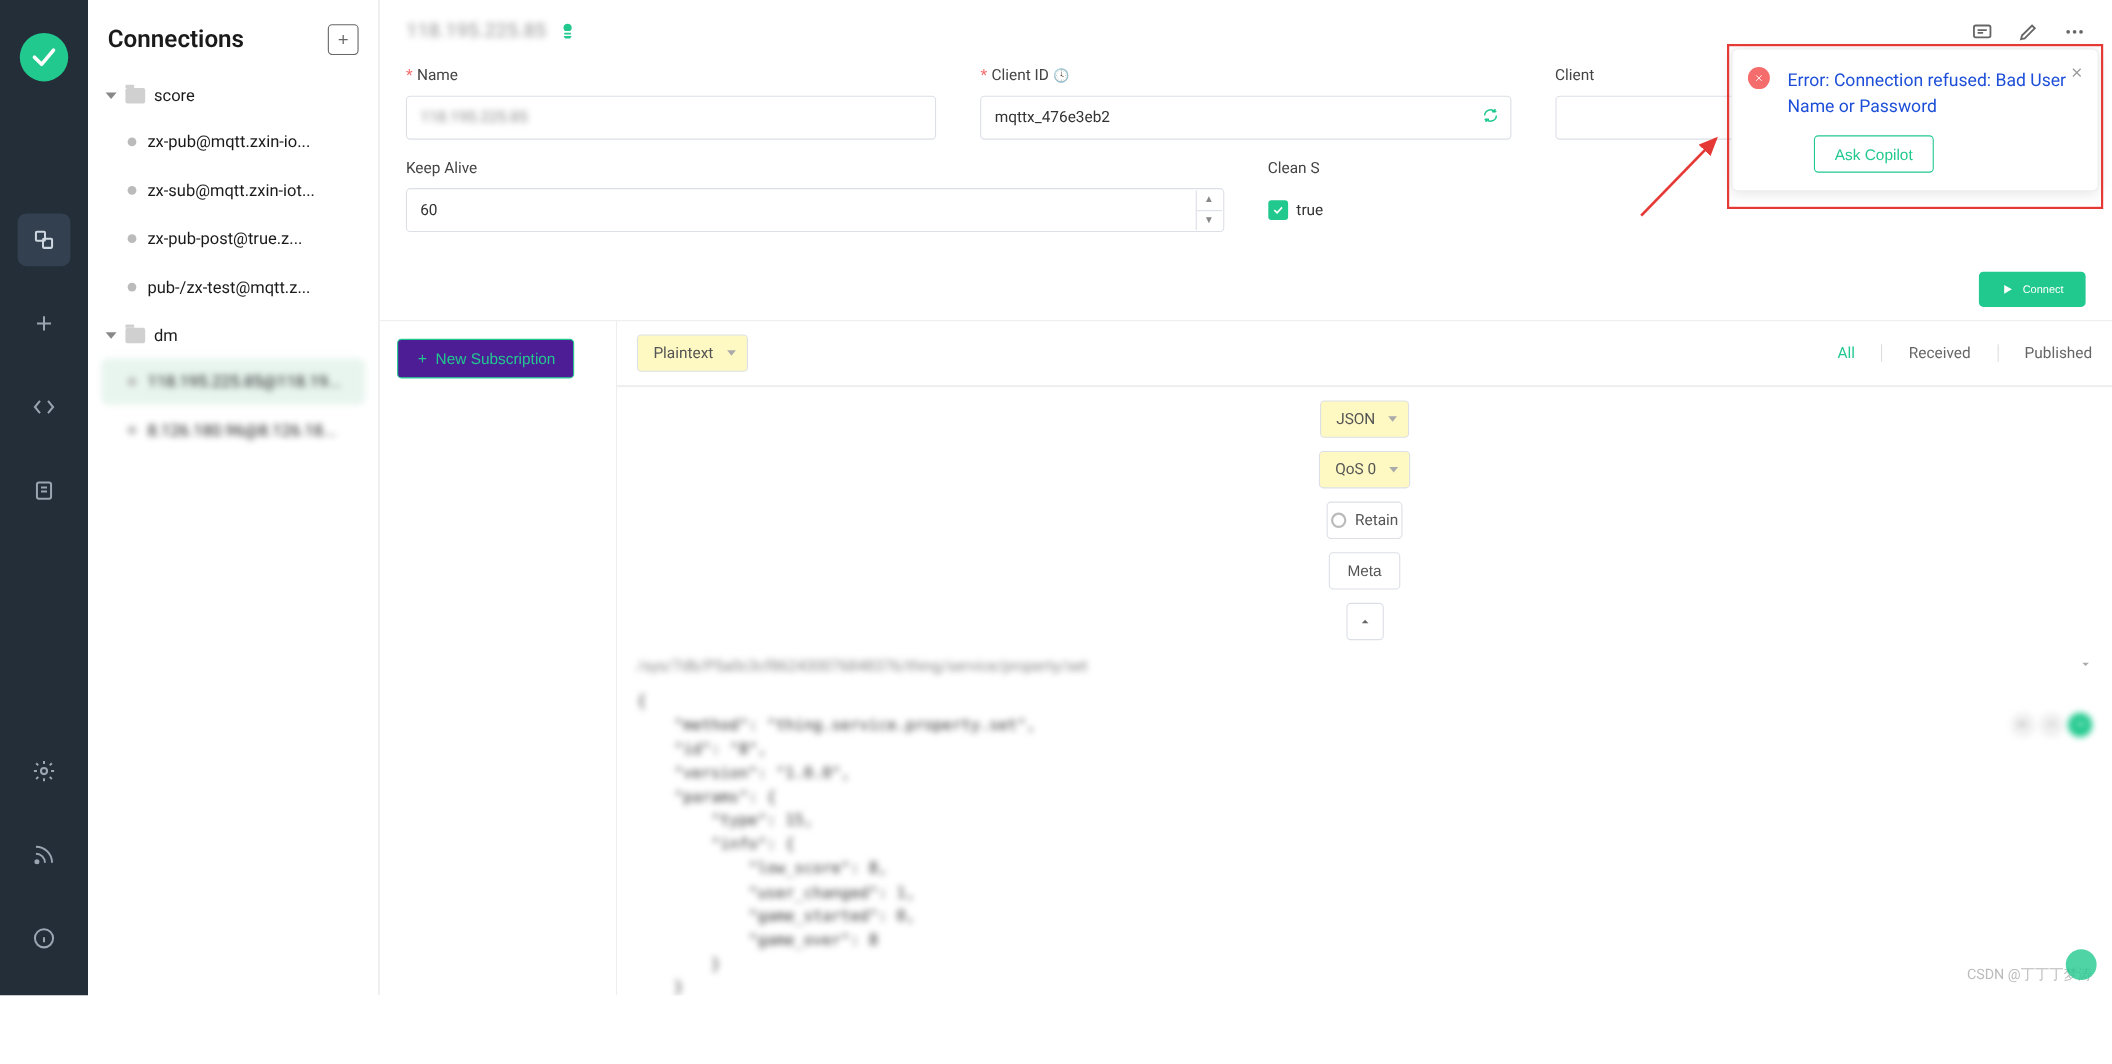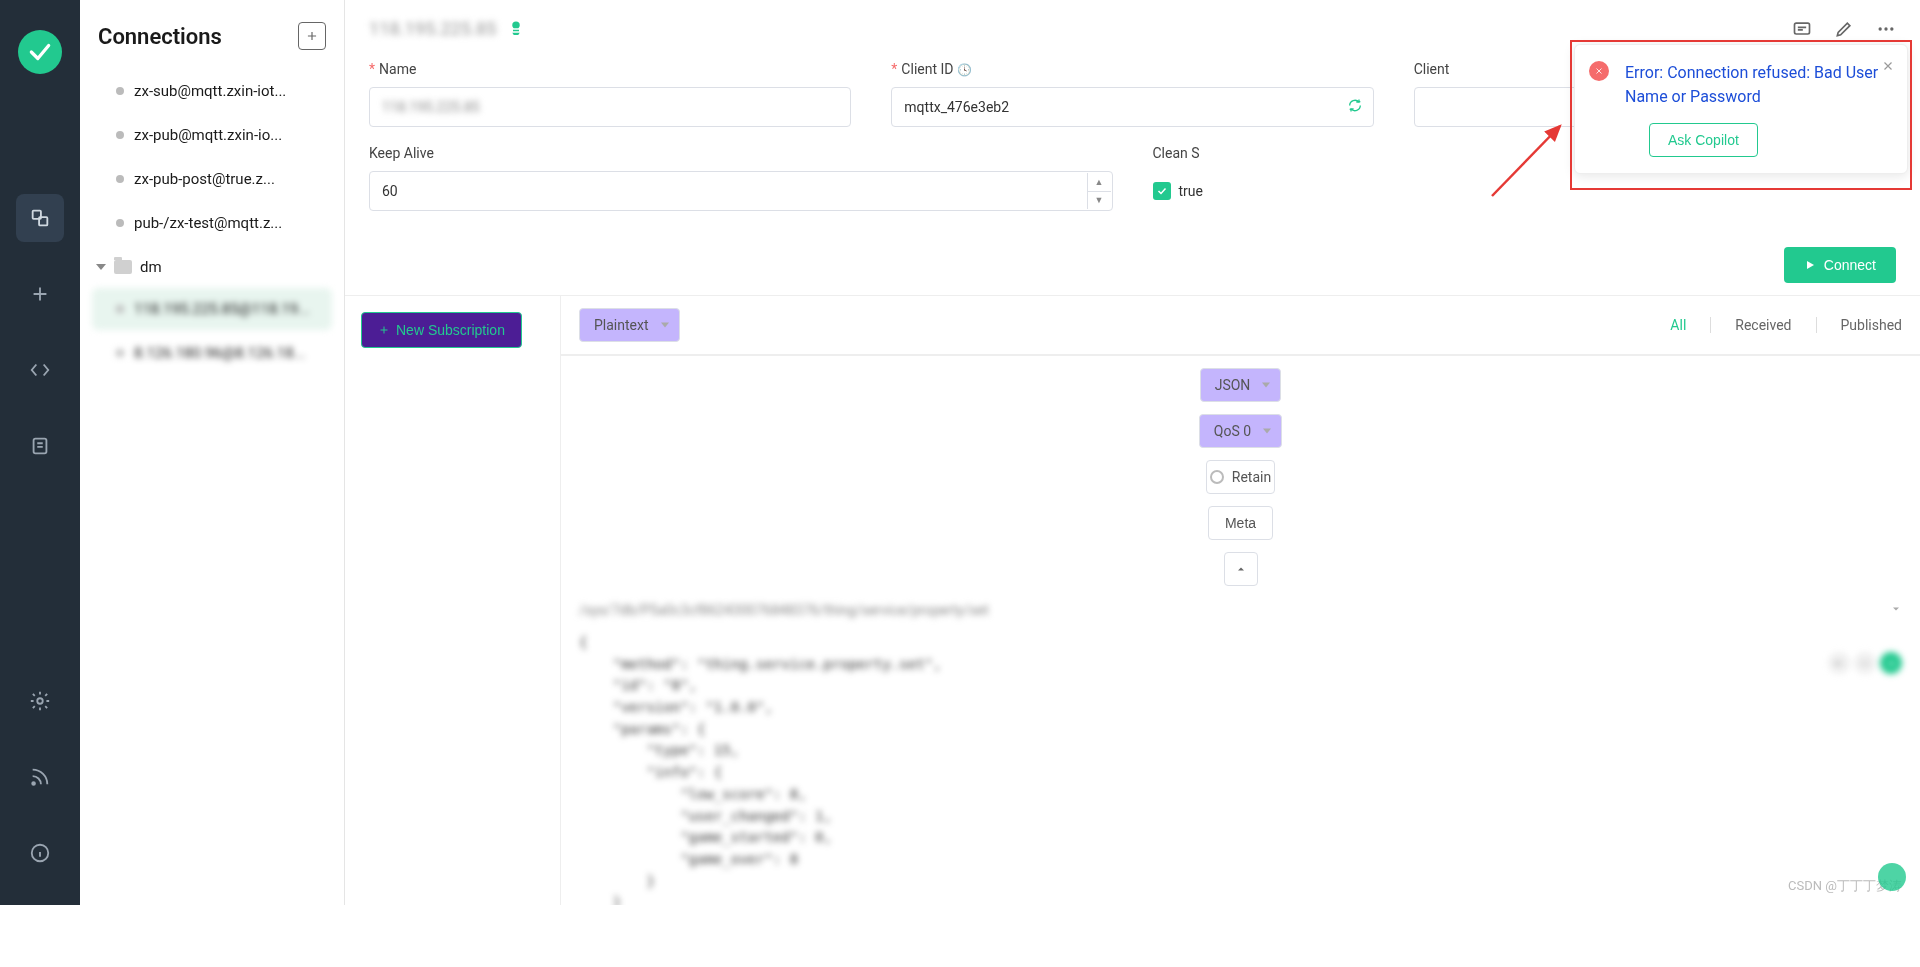--- a/index.html
+++ b/index.html
@@ -46,29 +46,29 @@
     .form-input { height: 40px; border: 1px solid #dcdfe6; border-radius: 4px; padding: 0 12px; font-size: 14px; color: #333; background: #fff; display: flex; align-items: center; position: relative; }
     .refresh-icon { position: absolute; right: 10px; top: 50%; transform: translateY(-50%); color: #22c98f; cursor: pointer; }
     .number-input { position: relative; }
     .number-controls { position: absolute; right: 1px; top: 1px; bottom: 1px; width: 24px; border-left: 1px solid #dcdfe6; display: flex; flex-direction: column; }
     .number-controls div { flex: 1; display: flex; align-items: center; justify-content: center; cursor: pointer; color: #888; font-size: 9px; }
     .number-controls div:first-child { border-bottom: 1px solid #dcdfe6; }
     .checkbox-wrap { display: flex; align-items: center; height: 40px; }
     .checkbox { width: 18px; height: 18px; background: #22c98f; border-radius: 3px; display: flex; align-items: center; justify-content: center; margin-right: 8px; cursor: pointer; }
     .checkbox svg { width: 12px; stroke: #fff; stroke-width: 3; fill: none; }
     .connect-row { display: flex; justify-content: flex-end; padding: 0 24px 12px 24px; }
-    .connect-btn { background: #22c98f; color: #fff; border: none; border-radius: 4px; padding: 10px 20px; font-size: 14px; cursor: pointer; display: flex; align-items: center; gap: 8px; }
+    .connect-btn { background: #22c98f; color: #fff; border: none; border-radius: 4px; padding: 10px 20px; font-size: 10px; cursor: pointer; display: flex; align-items: center; gap: 8px; }
     .connect-btn svg { width: 12px; height: 12px; fill: #fff; }
     
     .msg-area { flex: 1; display: flex; border-top: 1px solid #eee; min-height: 0; }
     .sub-col { width: 216px; border-right: 1px solid #eee; padding: 16px; }
     .new-sub-btn { border: 1px solid #22c98f; color: #22c98f; background: #4c1d95; border-radius: 4px; padding: 9px 16px; font-size: 14px; cursor: pointer; display: flex; align-items: center; gap: 6px; }
     .msg-col { flex: 1; display: flex; flex-direction: column; min-height: 0; }
     .msg-toolbar { display: flex; align-items: center; padding: 12px 18px; border-bottom: 1px solid #eee; }
-    .select-box { border: 1px solid #dcdfe6; border-radius: 4px; padding: 8px 30px 8px 14px; font-size: 14px; color: #555; position: relative; cursor: pointer; background: #c4b5fd; }
+    .select-box { border: 1px solid #dcdfe6; border-radius: 4px; padding: 8px 30px 8px 14px; font-size: 14px; color: #555; position: relative; cursor: pointer; background: #fef9c3; }
     .select-box::after { content: ''; position: absolute; right: 10px; top: 50%; width: 0; height: 0; border-left: 4px solid transparent; border-right: 4px solid transparent; border-top: 5px solid #aaa; transform: translateY(-50%); }
     .msg-filters { margin-left: auto; display: flex; align-items: center; gap: 24px; font-size: 14px; }
     .msg-filters span { cursor: pointer; color: #666; }
     .msg-filters span.active { color: #22c98f; }
     .msg-filters .sep { width: 1px; height: 16px; background: #ddd; }
     .msg-list { flex: 1; background: #fff; }
     
     .publish-area { border-top: 1px solid #eee; display: flex; flex-direction: column; }
     .publish-toolbar { display: flex; align-items: center; gap: 12px; padding: 12px 18px; flex-direction: column; }
     .publish-toolbar .select-box { }
@@ -156,27 +156,32 @@
     <div class="conn-header">
       <h1>Connections</h1>
       <div class="add-conn-btn">
         <svg width="14" height="14" viewBox="0 0 24 24" fill="none" stroke="currentColor" stroke-width="2">
             <path d="M12 5v14M5 12h14"></path>
           </svg>
       </div>
     </div>
     <div class="tree">
       <div class="tree-group">
+        <div class="tree-group-header">
+          <div class="tree-caret"></div>
+          <div class="folder-icon"></div>
+          <span>score</span>
+        </div>
         <div class="tree-item">
             <span class="status-dot"></span>
+            <span class="tree-item-label">zx-pub@mqtt.zxin-io...</span>
+          </div>
+        <div class="tree-item">
+            <span class="status-dot"></span>
             <span class="tree-item-label">zx-sub@mqtt.zxin-iot...</span>
-          </div>
-        <div class="tree-item">
-            <span class="status-dot"></span>
-            <span class="tree-item-label">zx-pub@mqtt.zxin-io...</span>
           </div>
         <div class="tree-item">
             <span class="status-dot"></span>
             <span class="tree-item-label">zx-pub-post@true.z...</span>
           </div>
         <div class="tree-item">
             <span class="status-dot"></span>
             <span class="tree-item-label">pub-/zx-test@mqtt.z...</span>
           </div>
       </div>

